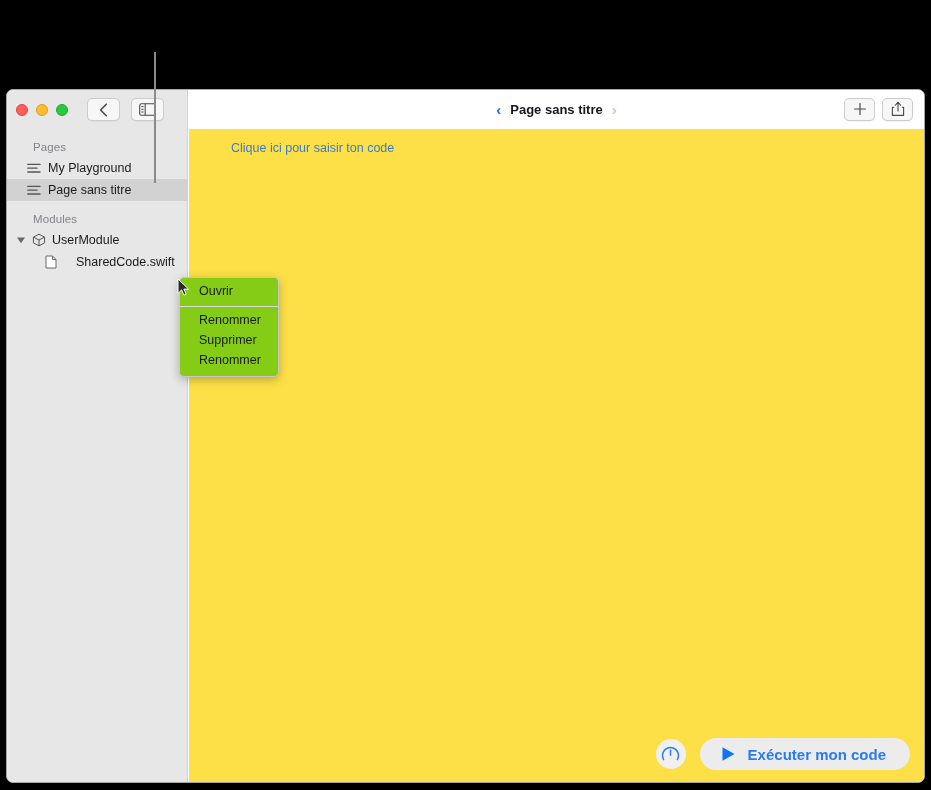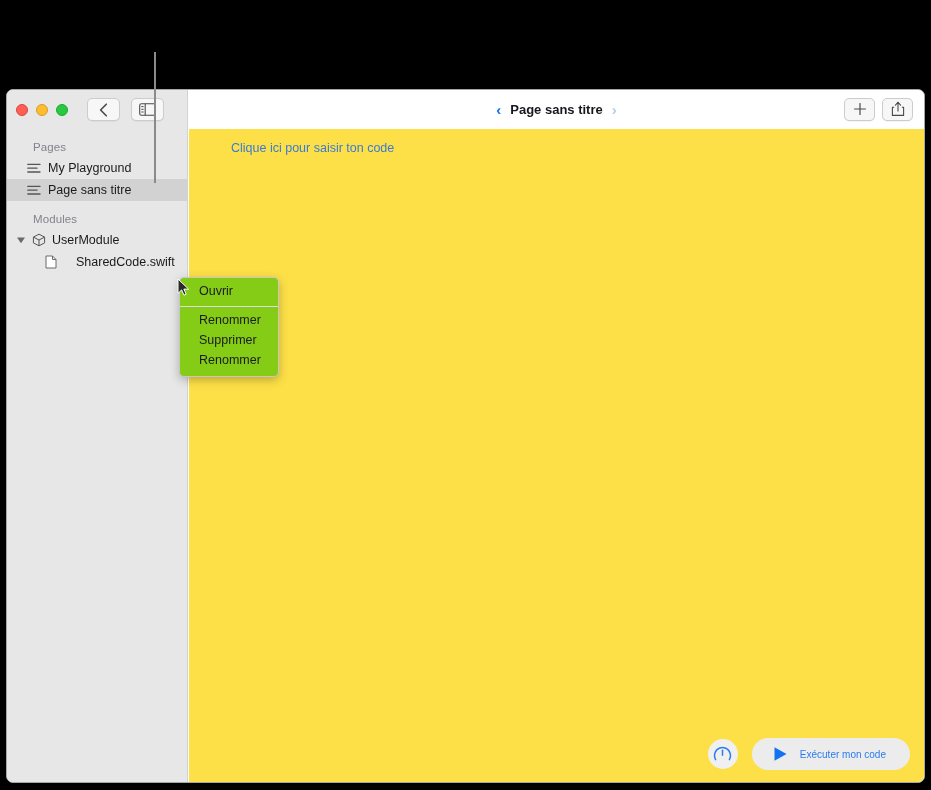--- a/index.html
+++ b/index.html
@@ -197,22 +197,23 @@
     height: 32px;
     background: #ececec;
     border-radius: 16px;
     display: flex;
     align-items: center;
     gap: 12px;
     padding: 0 24px 0 21px;
     cursor: default;
   }
   #run-button-label {
-    font-size: 10px;
+    font-size: 15px;
     color: #2a7bf0;
+    font-weight: bold;
   }
 
   
   #context-menu {
     position: absolute;
     left: 172px;
     top: 187px;
     width: 100px;
     background: #84cc16;
     border: 1px solid #c8c8c8;

